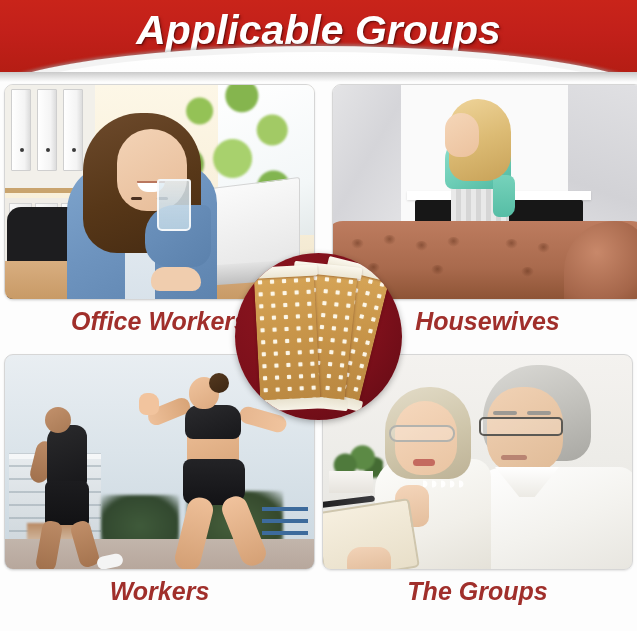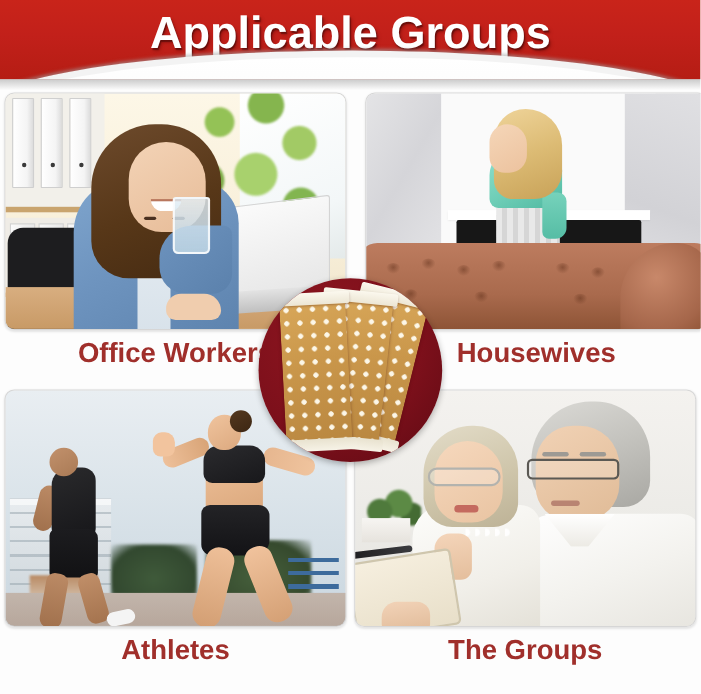--- a/index.html
+++ b/index.html
@@ -4,21 +4,21 @@
 <title>Applicable Groups</title>
 <style>
   * { margin:0; padding:0; box-sizing:border-box; }
   html,body { width:637px; height:631px; }
   body {
     font-family:"Liberation Sans", sans-serif;
     background:#ffffff;
     overflow:hidden;
     position:relative;
   }
-  .stage { position:relative; width:637px; height:631px; background:#fdfdfd; overflow:hidden; }
+  .stage { position:relative; width:637px; height:631px; background:#fdfdfd; overflow:hidden;font-style:italic; }
 
   
   .banner {
     position:absolute; left:0; top:0; width:637px; height:72px;
     background:linear-gradient(180deg,#c9241a 0%,#c2201a 45%,#b51d14 100%);
     overflow:hidden;
   }
   .banner-title {
     position:absolute; left:0; top:2px; width:637px;
     text-align:center;
@@ -413,21 +413,21 @@
         <div class="p3-b-hand1"></div>
         <div class="p3-b-arm2"></div>
         <div class="p3-b-torso"></div>
         <div class="p3-b-bra"></div>
         <div class="p3-b-head"></div>
         <div class="p3-b-hairbun"></div>
         <div class="p3-b-shorts"></div>
         <div class="p3-b-leg1"></div>
         <div class="p3-b-leg2"></div>
       </div>
-      <div class="caption">Athletes</div>
+      <div class="caption">Workers</div>
     </div>
 
     <div class="cell br">
       <div class="photo p4">
         <div class="p4-plant"></div>
         <div class="p4-pot"></div>
         <div class="p4-m-body"></div>
         <div class="p4-m-hair"></div>
         <div class="p4-m-face"></div>
         <div class="p4-m-brow" style="left:170px"></div>

